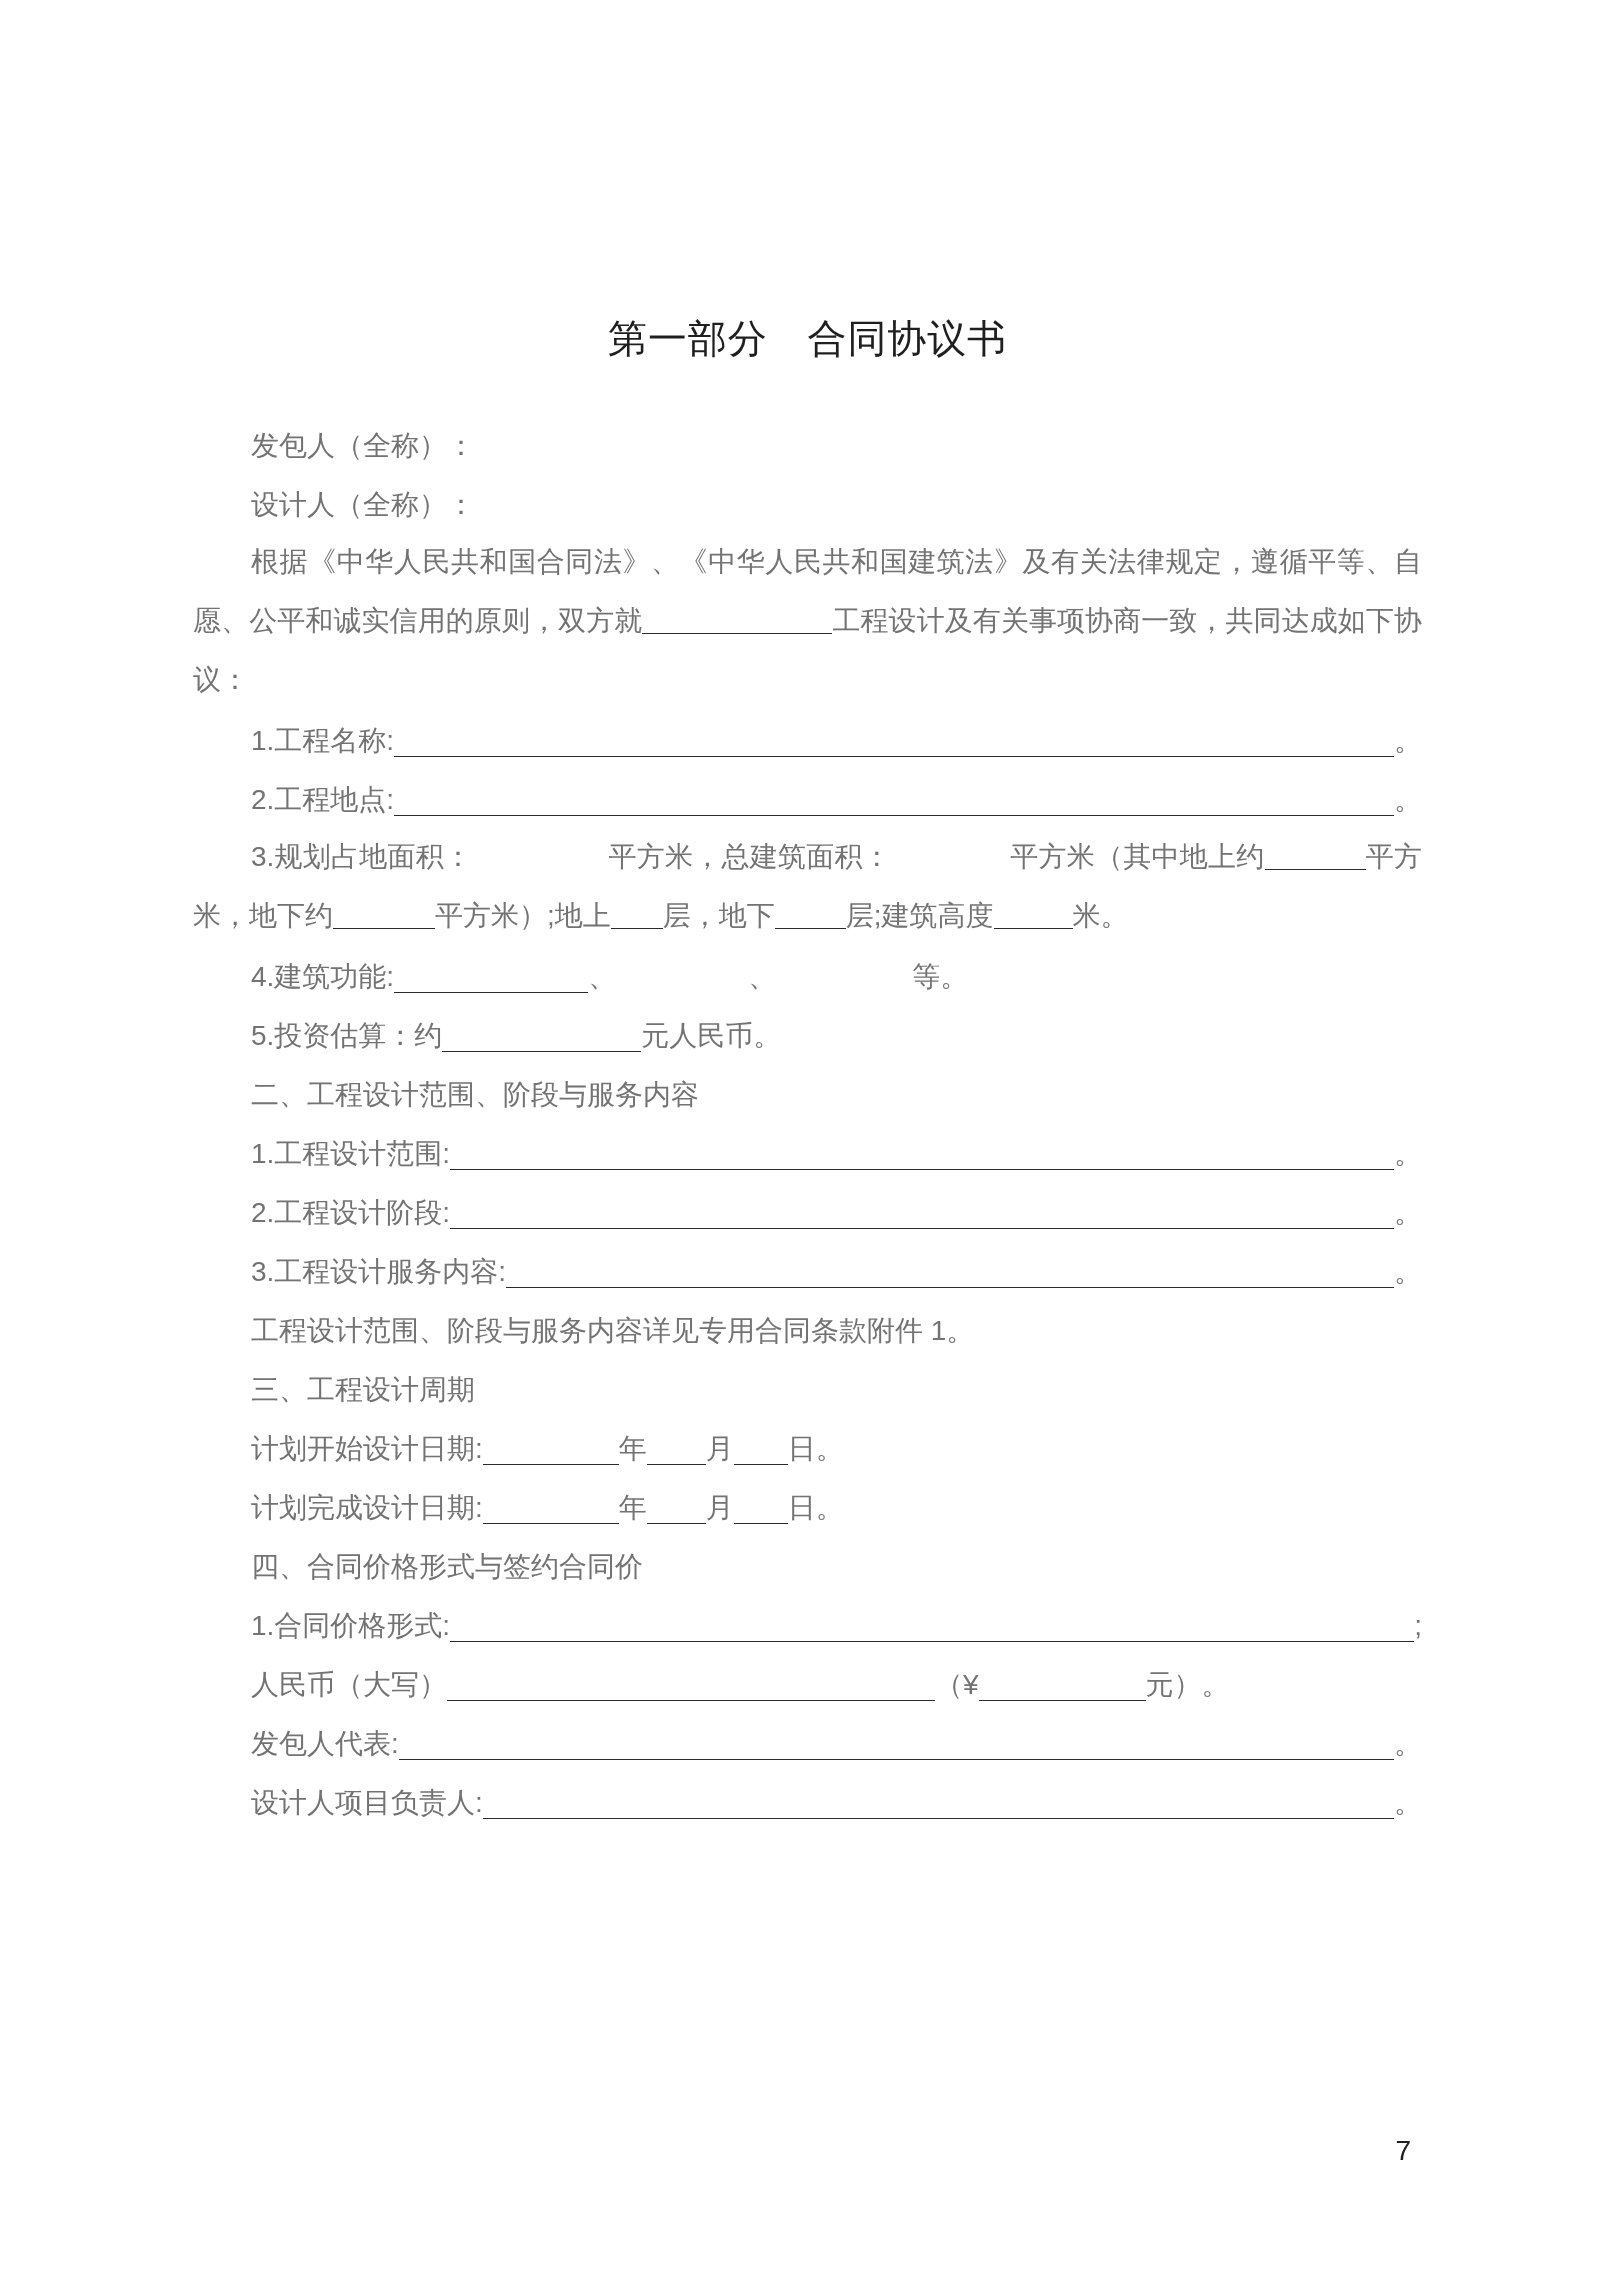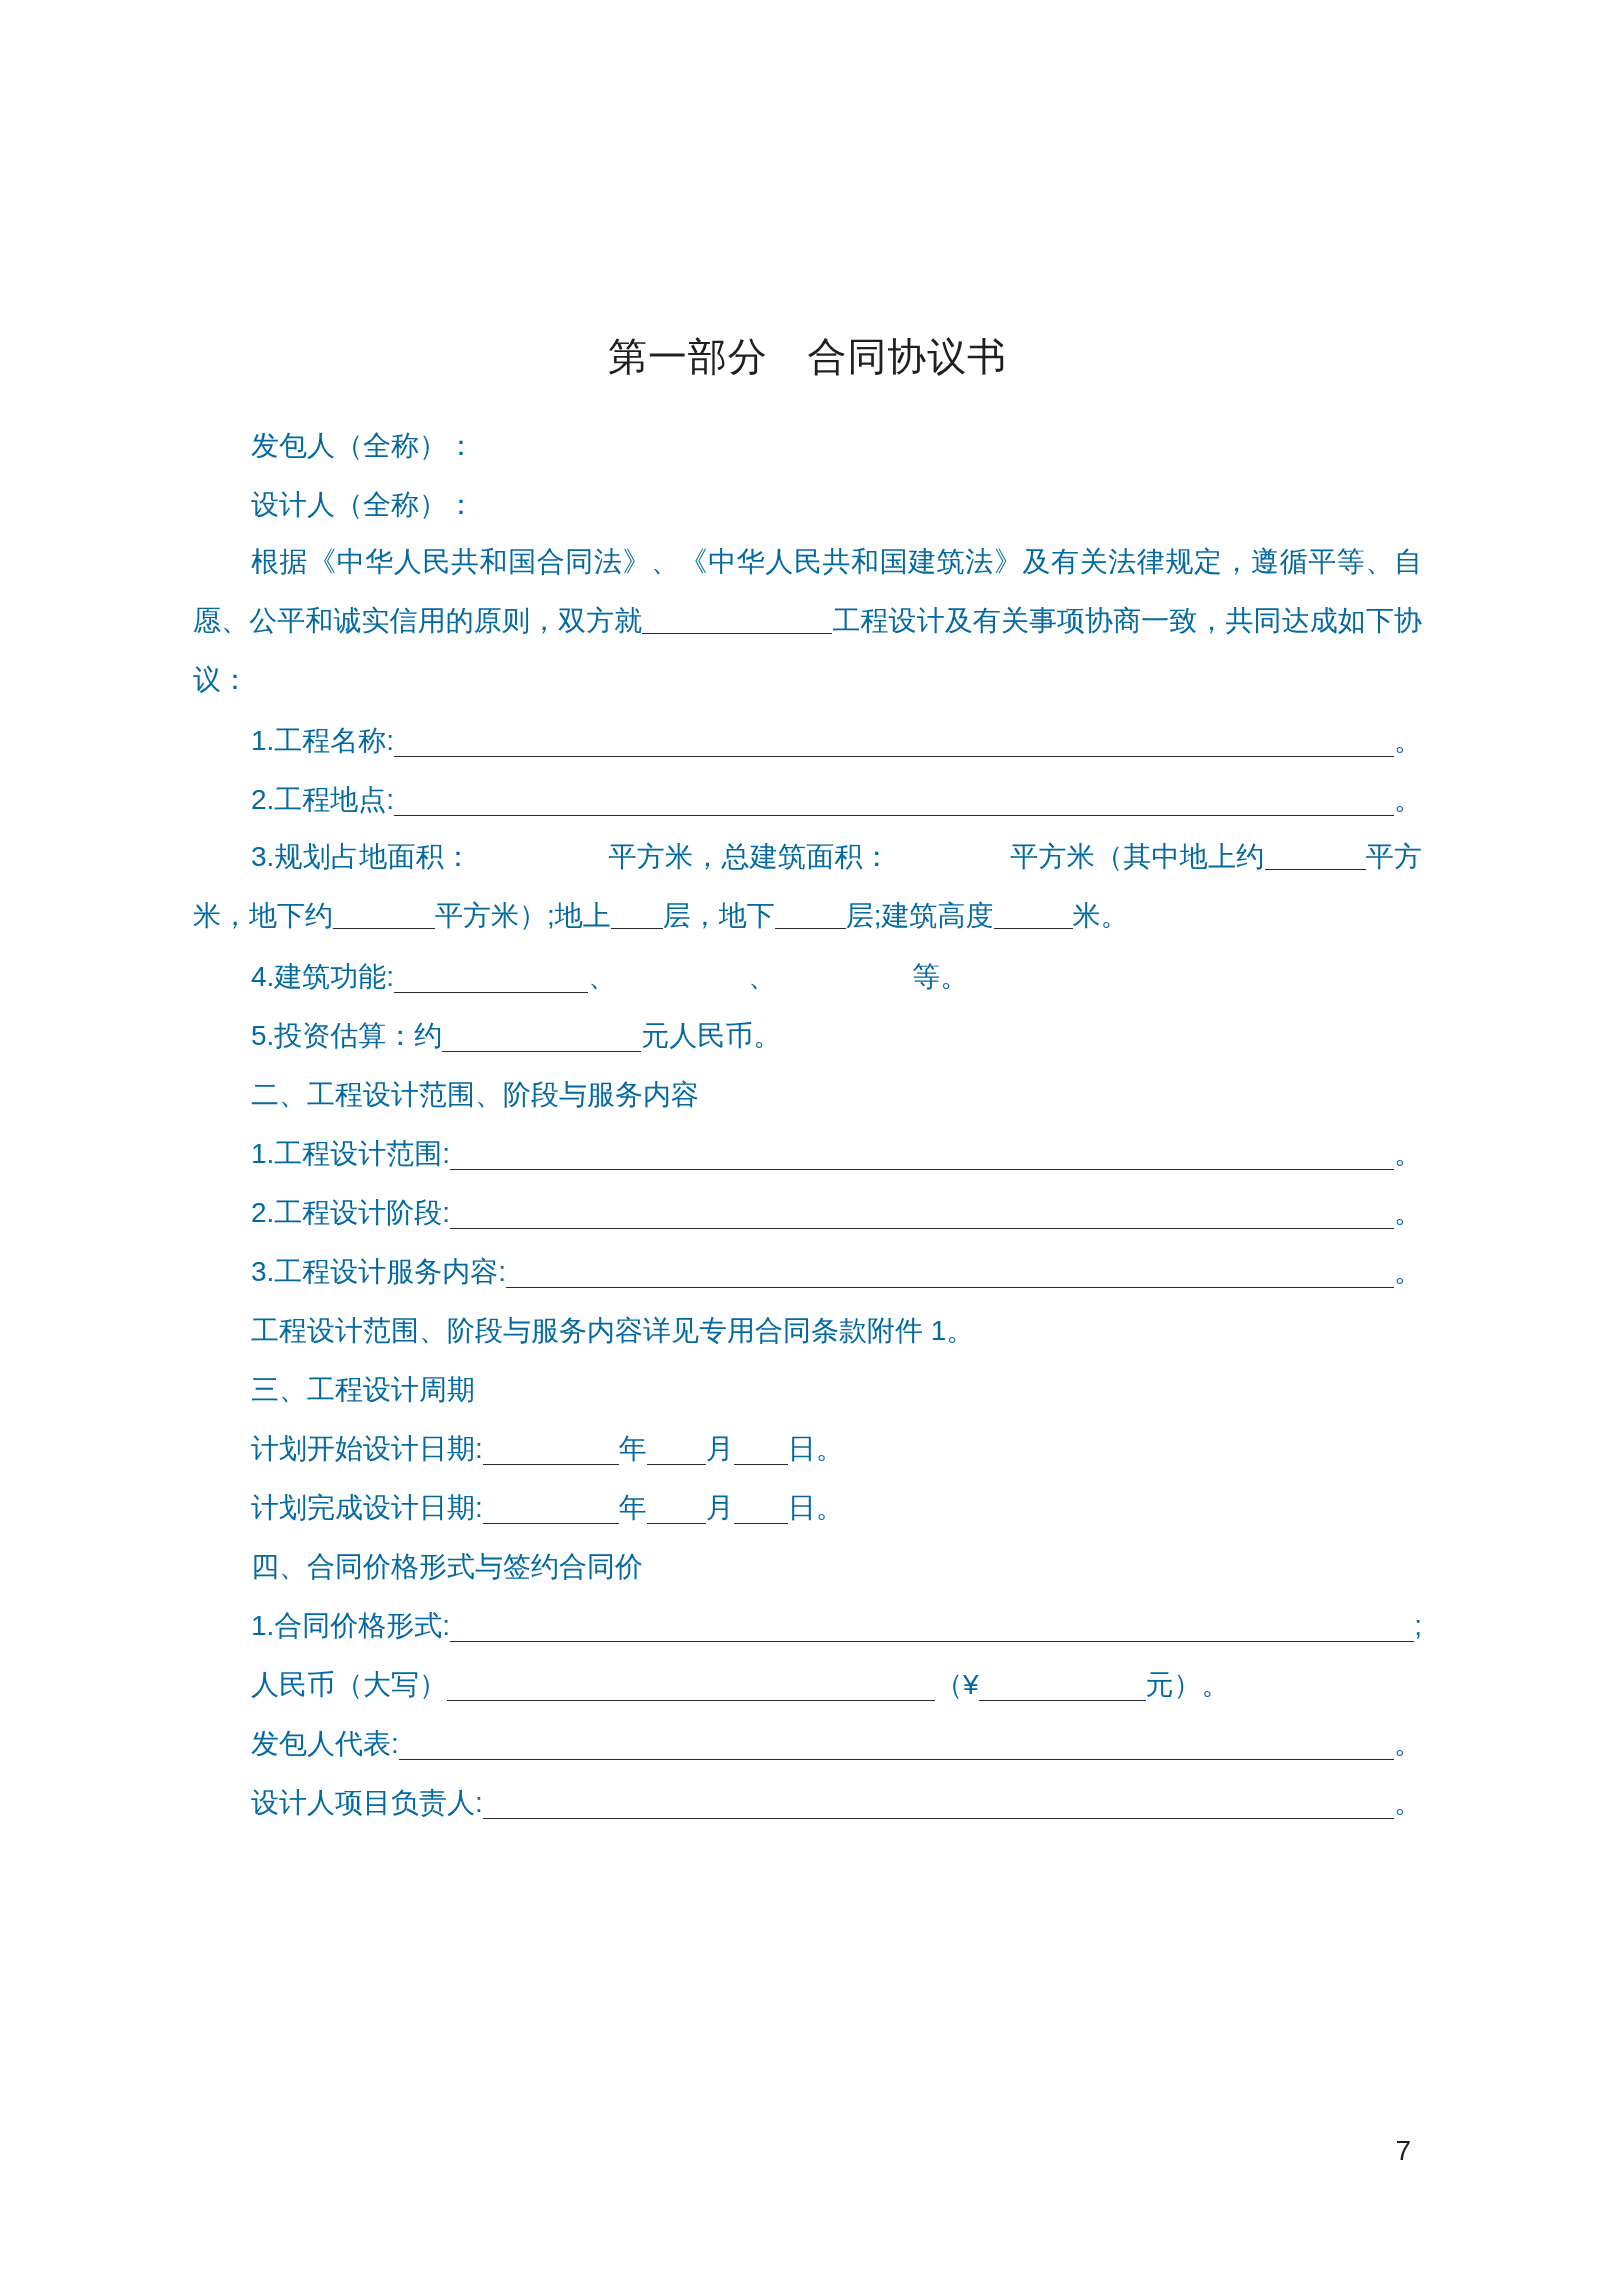--- a/index.html
+++ b/index.html
@@ -2,21 +2,21 @@
 <html style="font-size:14.5px"><head>
 <meta charset="utf-8">
 <style>
   html,body{margin:0;padding:0;background:#888;}
   .page{
     width:1615px;height:2285px;background:#ffffff;position:relative;
     font-family:"Liberation Sans","DejaVu Sans",sans-serif;color:#1f1f1f;
     overflow:hidden;margin:0 auto;
   }
   .doc-title{
-    position:absolute;top:330px;left:0;width:100%;
+    position:absolute;top:312px;left:0;width:100%;
     text-align:center;font-size:39px;font-weight:500;letter-spacing:0.9px;
   }
   .doc-body{
     position:absolute;top:412px;left:193px;width:1229px;
     font-size:28px;
   }
   .row{
     display:flex;align-items:flex-end;height:59px;
     padding-bottom:9px;box-sizing:border-box;white-space:pre;
   }
@@ -38,21 +38,21 @@
   .igap{display:inline-block;height:0.9px;vertical-align:baseline;}
   .page-number{
     position:absolute;top:2135px;right:204px;font-size:28px;color:#1f1f1f;
   }
 </style>
 </head>
 <body>
 
 <div class="page">
   <div class="doc-title">第一部分　合同协议书</div>
-  <div class="doc-body" id="doc-body" style="color: #0369a1;">
+  <div class="doc-body" id="doc-body" style="color: #737373;">
       <div class="row indent"><span class="t">发包人（全称）：</span></div>
       <div class="row indent"><span class="t">设计人（全称）：</span></div>
       <div class="para"><span class="pt">根据《中华人民共和国合同法》、《中华人民共和国建筑法》及有关法律规定，遵循平等、自愿、公平和诚实信用的原则，双方就</span><span class="iblank" style="width: 190px; border-bottom-color: rgb(43, 43, 43);"></span><span class="pt">工程设计及有关事项协商一致，共同达成如下协议：</span></div>
       <div class="row indent"><span class="t">1.工程名称:</span><span class="blank fill" style="border-bottom-color: rgb(43, 43, 43);"></span><span class="t">。</span></div>
       <div class="row indent"><span class="t">2.工程地点:</span><span class="blank fill" style="border-bottom-color: rgb(43, 43, 43);"></span><span class="t">。</span></div>
       <div class="para"><span class="pt">3.规划占地面积：</span><span class="igap" style="width: 136px;"></span><span class="pt">平方米，总建筑面积：</span><span class="igap" style="width: 119px;"></span><span class="pt">平方米（其中地上约</span><span class="iblank" style="width: 101px; border-bottom-color: rgb(43, 43, 43);"></span><span class="pt">平方米，地下约</span><span class="iblank" style="width: 102px; border-bottom-color: rgb(43, 43, 43);"></span><span class="pt">平方米）;地上</span><span class="iblank" style="width: 52px; border-bottom-color: rgb(43, 43, 43);"></span><span class="pt">层，地下</span><span class="iblank" style="width: 71px; border-bottom-color: rgb(43, 43, 43);"></span><span class="pt">层;建筑高度</span><span class="iblank" style="width: 79px; border-bottom-color: rgb(43, 43, 43);"></span><span class="pt">米。</span></div>
       <div class="row indent"><span class="t">4.建筑功能:</span><span class="blank" style="width: 194px; border-bottom-color: rgb(43, 43, 43);"></span><span class="t">、</span><span class="gap" style="width: 132px;"></span><span class="t">、</span><span class="gap" style="width: 136px;"></span><span class="t">等。</span></div>
       <div class="row indent"><span class="t">5.投资估算：约</span><span class="blank" style="width: 199px; border-bottom-color: rgb(43, 43, 43);"></span><span class="t">元人民币。</span></div>
       <div class="row indent"><span class="t">二、工程设计范围、阶段与服务内容</span></div>
       <div class="row indent"><span class="t">1.工程设计范围:</span><span class="blank fill" style="border-bottom-color: rgb(43, 43, 43);"></span><span class="t">。</span></div>

